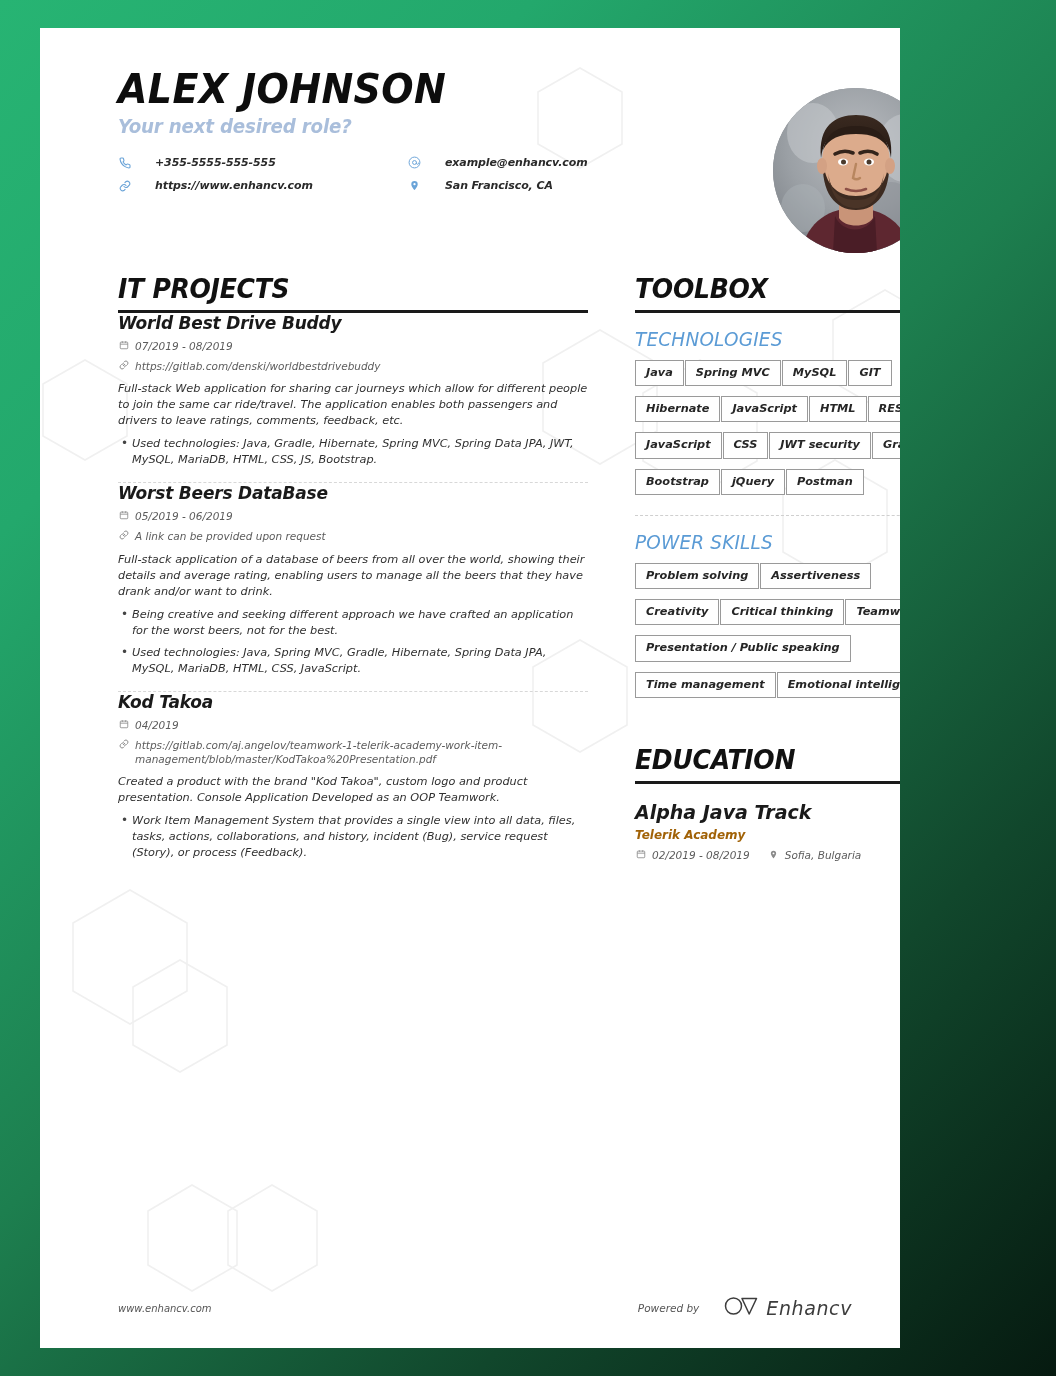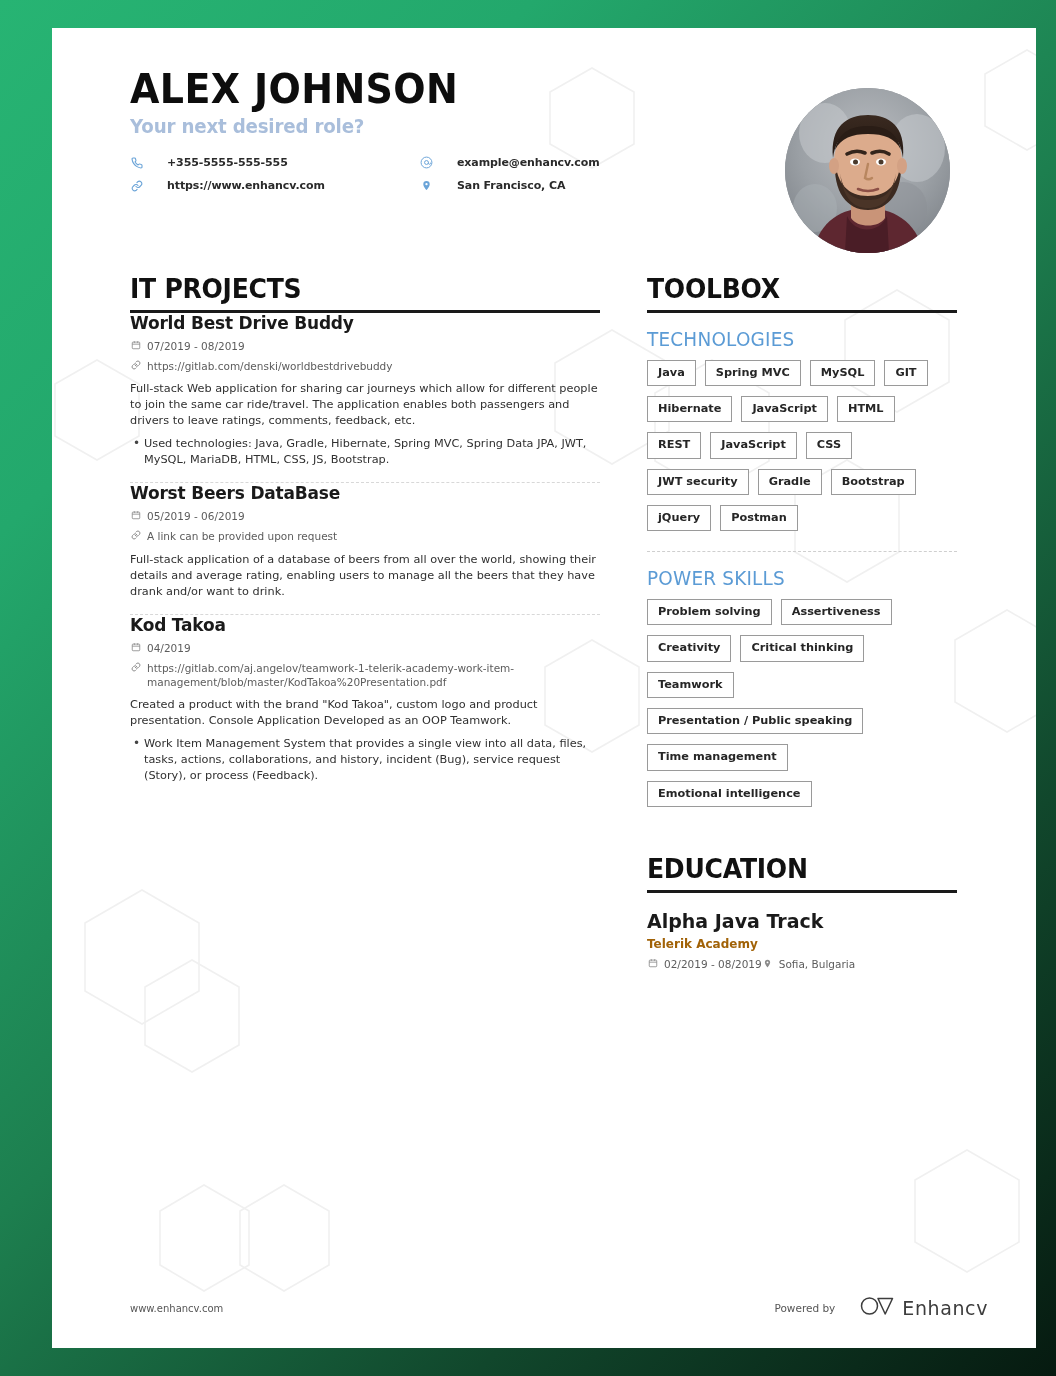--- a/index.html
+++ b/index.html
@@ -12,26 +12,27 @@
   }
 
   body {
     font-family: "DejaVu Sans", sans-serif;
     background: linear-gradient(135deg, #27b473 0%, #23a86c 22%, #1d7f4f 50%, #11472c 76%, #061a10 100%);
     position: relative;
   }
 
   .page {
     position: absolute;
-    left: 52px;
+    left: 40px;
     top: 28px;
-    width: 984px;
+    width: 860px;
     height: 1320px;
     background: #ffffff;
     overflow: hidden;
+    font-style: italic;
   }
   .hexshape {
     position: absolute;
     pointer-events: none;
   }
   .hexshape svg { display: block; }
   .hexshape polygon { fill: none; stroke: #f0f0f0; stroke-width: 1.6; }
 
   
   .header {
@@ -189,21 +190,21 @@
     color: #5b9bd5;
     letter-spacing: 0.2px;
     margin-top: 15px;
     transform: scaleX(0.97);
     transform-origin: left center;
   }
   .tags {
     display: flex;
     flex-wrap: wrap;
     margin-top: 10px;
-    gap: 10px 9px;
+    gap: 10px 1px;
   }
   .tag {
     border: 1.3px solid #9a9a9a;
     padding: 6px 10px 7px;
     font-size: 11.3px;
     font-weight: bold;
     color: #262626;
     line-height: 1;
     white-space: nowrap;
     background: #fff;
@@ -223,20 +224,21 @@
   }
   .edu-org {
     font-size: 12px;
     font-weight: bold;
     color: #a16207;
     margin-top: 5px;
   }
   .edu-meta {
     display: flex;
     align-items: center;
+    gap: 18px;
     margin-top: 6px;
   }
   .edu-meta .meta-row { margin-top: 0; }
 
   
   .footer {
     position: absolute;
     left: 78px;
     right: 48px;
     bottom: 27px;
@@ -487,20 +489,24 @@
       <div class="meta-row">
         <span class="mi">
           <svg width="10" height="10" viewBox="0 0 24 24" fill="none" stroke="currentColor" stroke-width="2.3" stroke-linecap="round">
               <path d="M10 13a5 5 0 0 0 7.5.5l3-3a5 5 0 0 0-7-7l-1.7 1.7"></path>
               <path d="M14 11a5 5 0 0 0-7.5-.5l-3 3a5 5 0 0 0 7 7l1.7-1.7"></path>
             </svg>
         </span>
         <span class="mtext">A link can be provided upon request</span>
       </div>
       <div class="desc">Full-stack application of a database of beers from all over the world, showing their details and average rating, enabling users to manage all the beers that they have drank and/or want to drink.</div>
+      <ul class="bullets">
+        <li>Being creative and seeking different approach we have crafted an application for the worst beers, not for the best.</li>
+        <li>Used technologies: Java, Spring MVC, Gradle, Hibernate, Spring Data JPA, MySQL, MariaDB, HTML, CSS, JavaScript.</li>
+      </ul>
       <div class="dashed"></div>
     </div>
 
     <div class="entry">
       <div class="entry-title">Kod Takoa</div>
       <div class="meta-row">
         <span class="mi">
           <svg width="10" height="10" viewBox="0 0 24 24" fill="none" stroke="currentColor" stroke-width="2">
               <rect x="3" y="5" width="18" height="16" rx="2"></rect>
               <path d="M3 10h18M8 3v4M16 3v4"></path>

